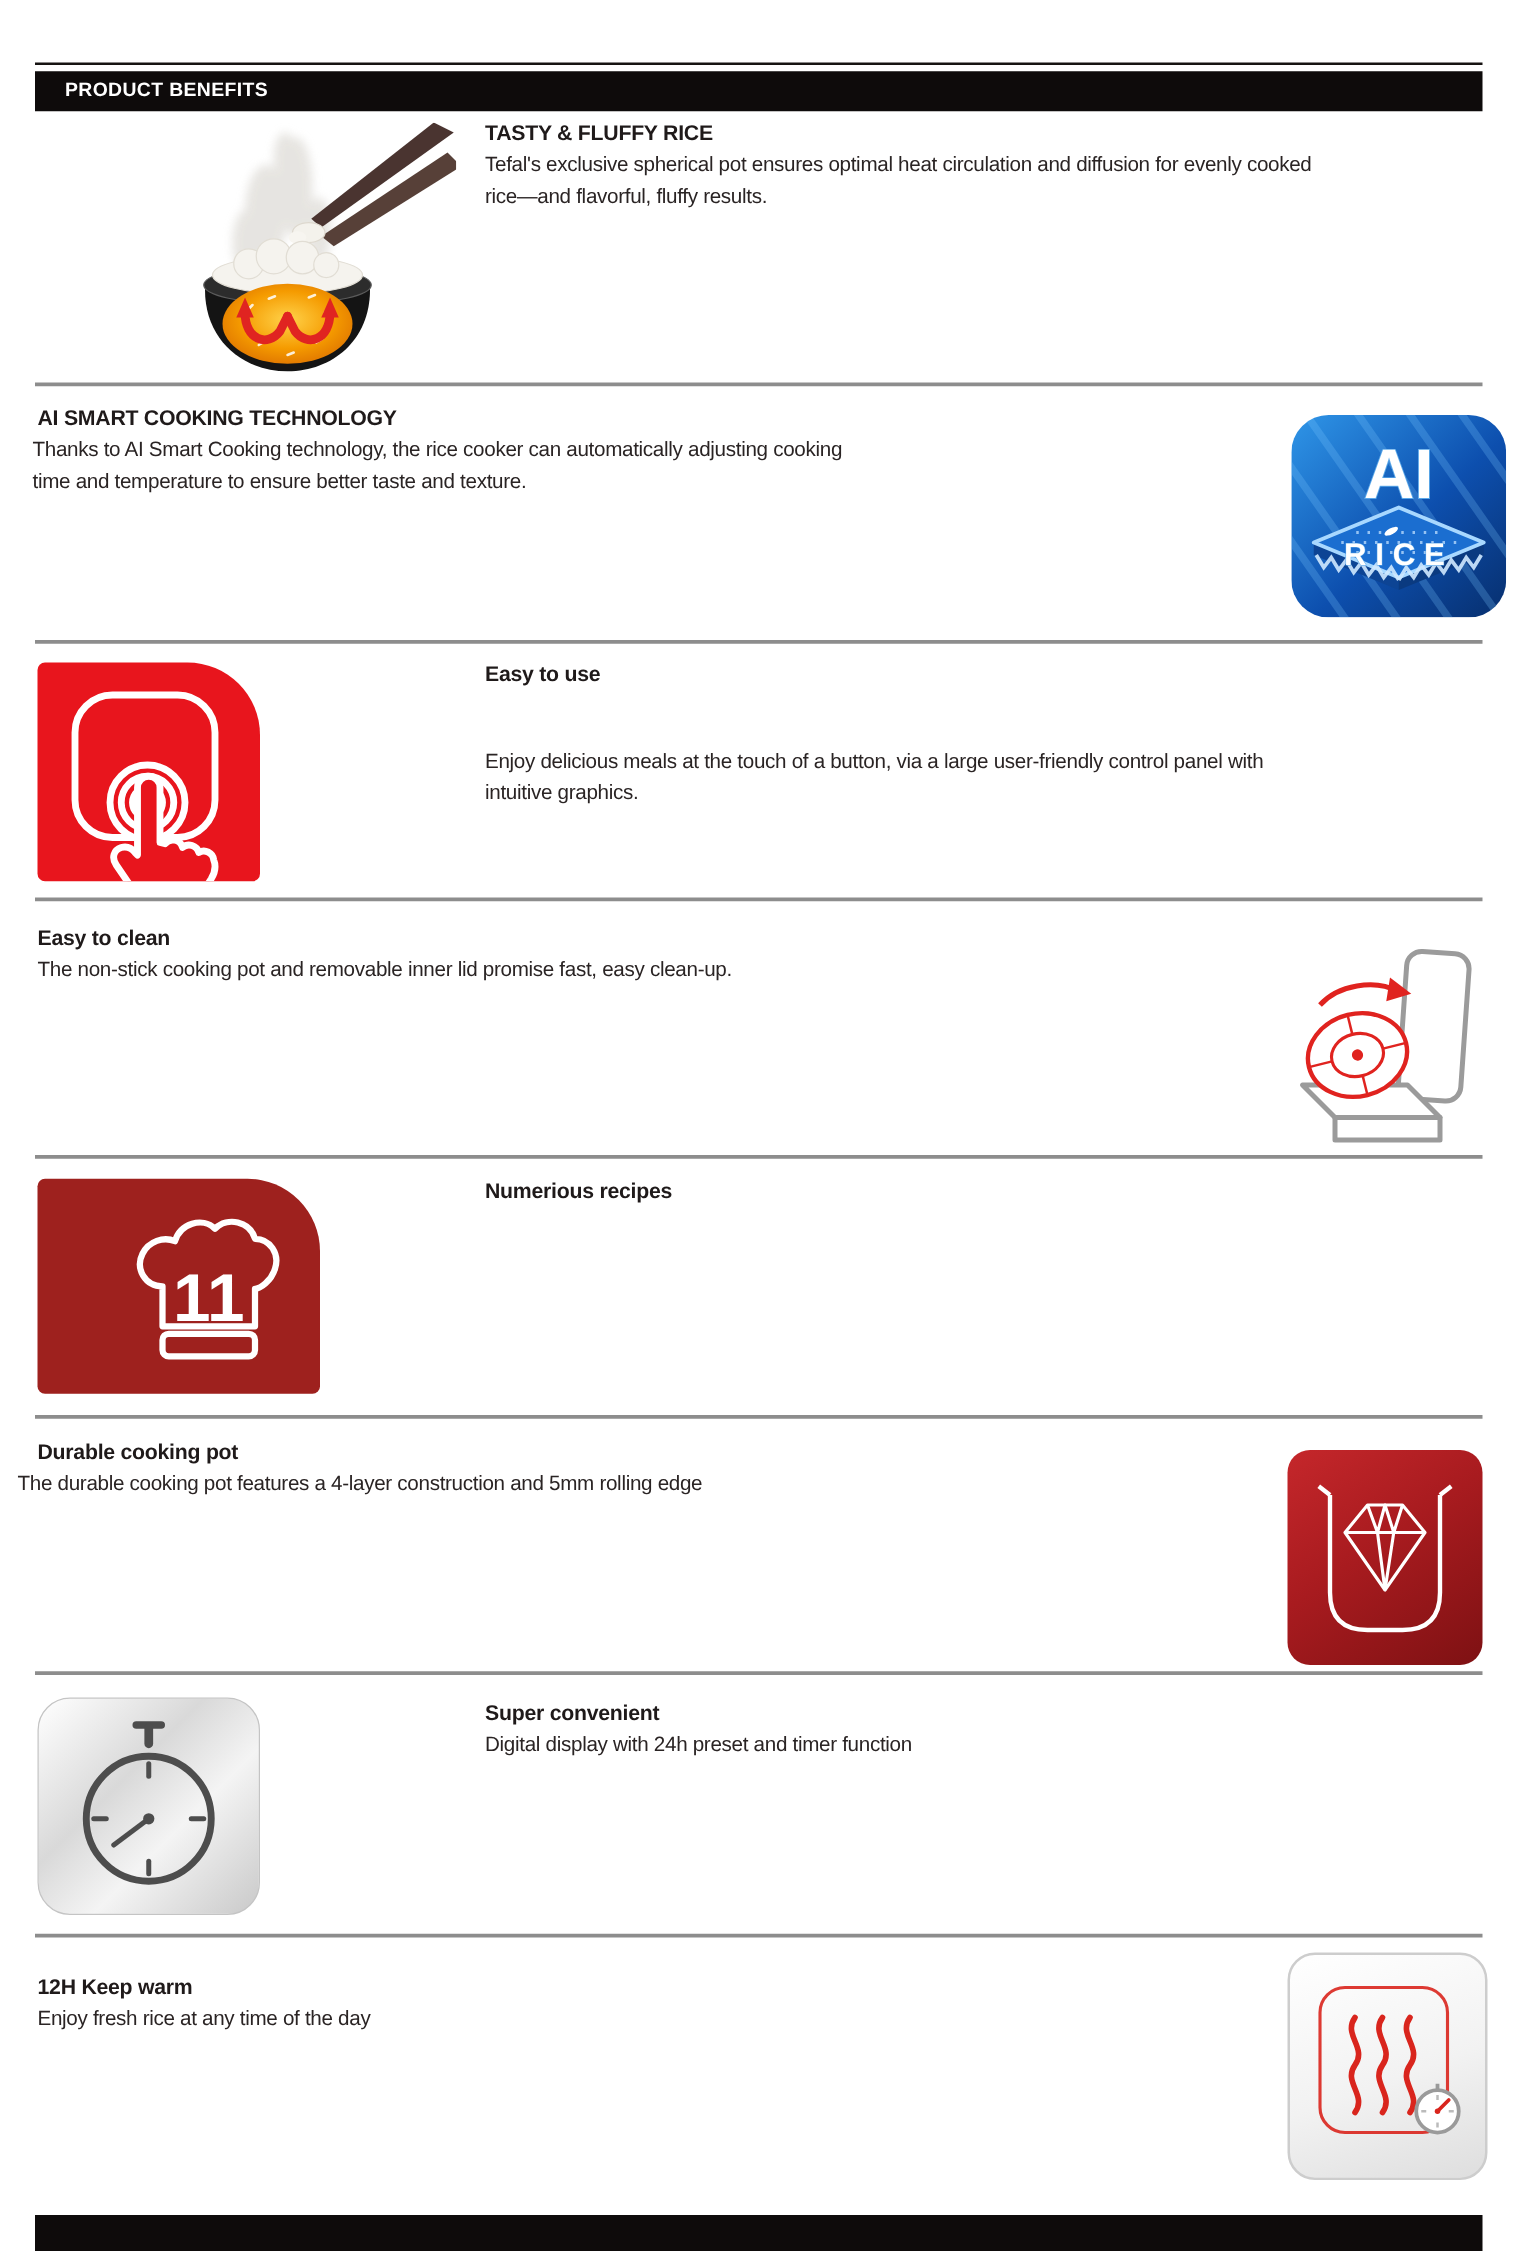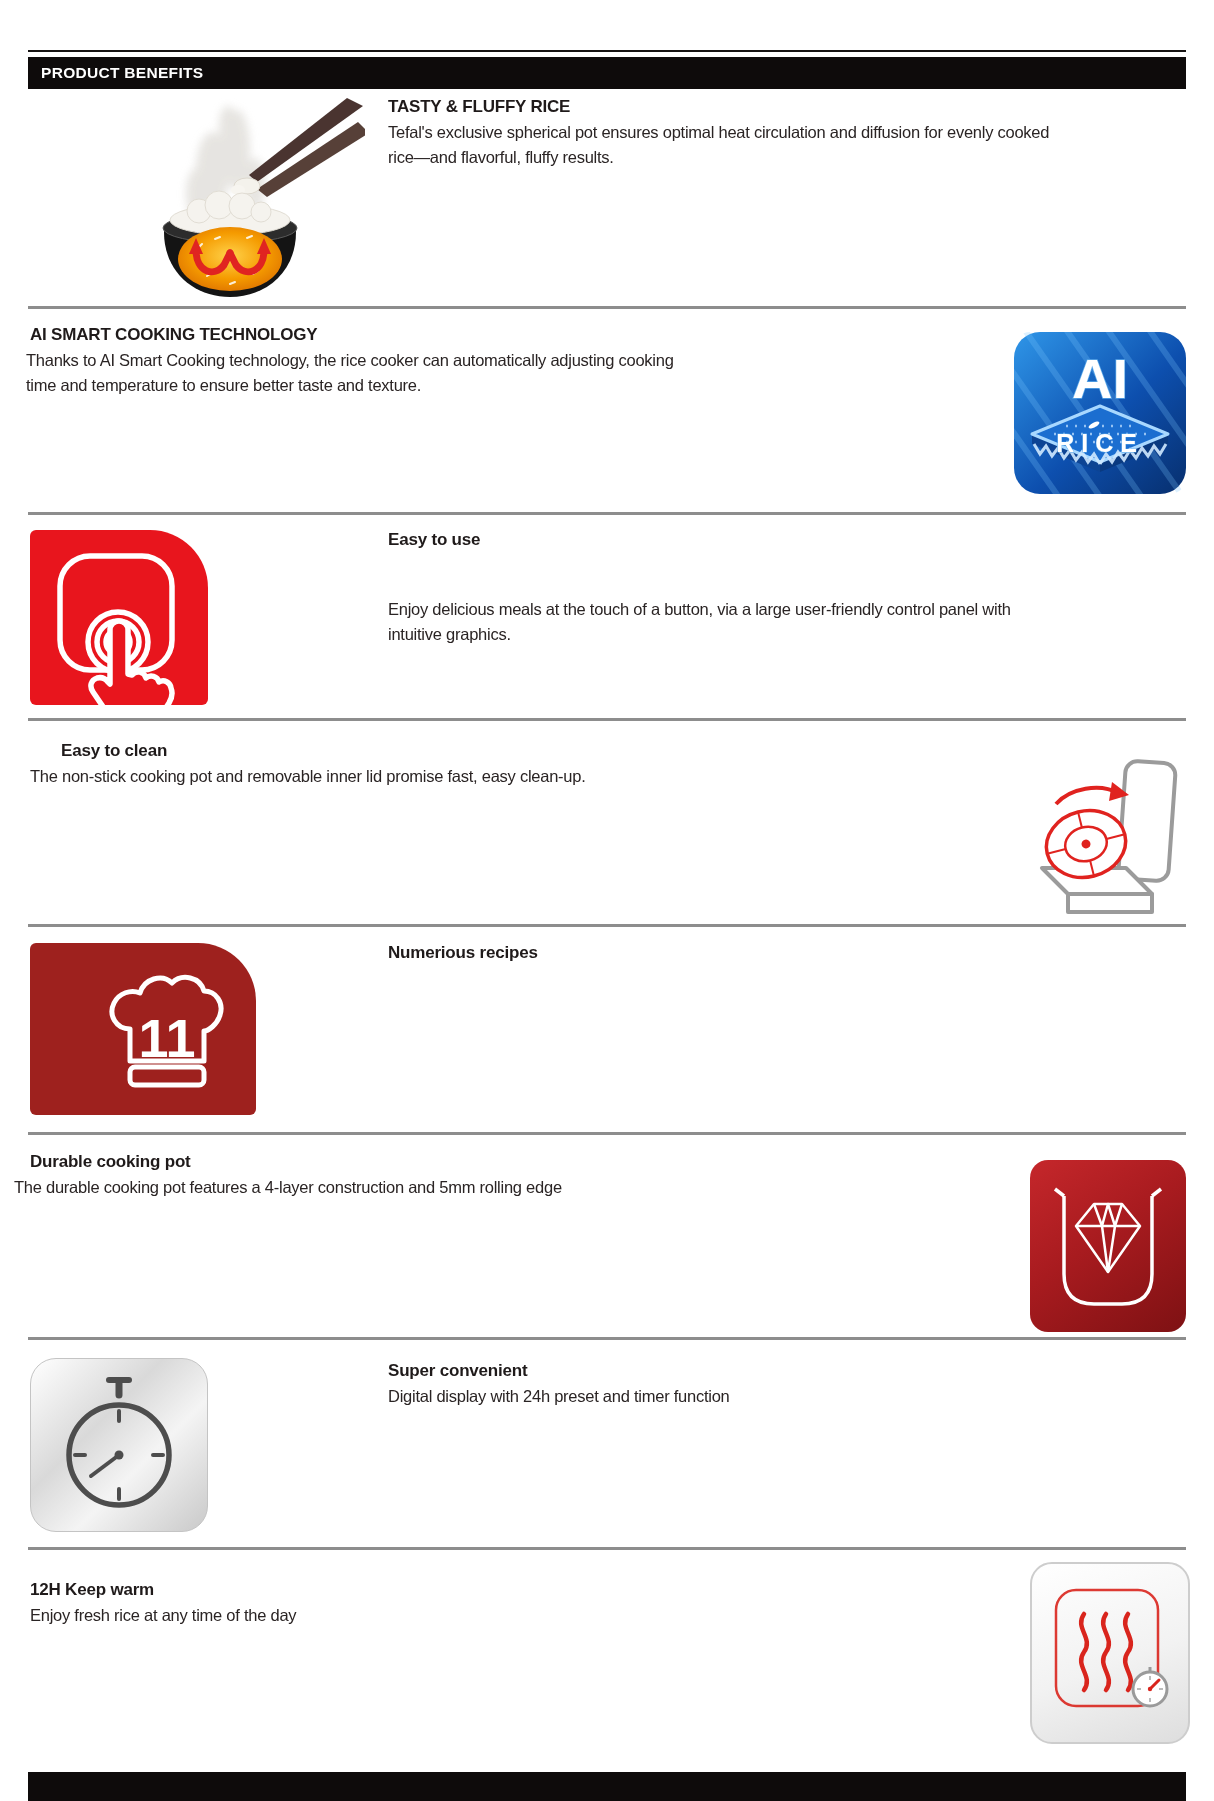--- a/index.html
+++ b/index.html
@@ -7,21 +7,21 @@
     position:relative;width:1214px;height:1801px;background:#ffffff;
     font-family:"Liberation Sans", sans-serif;color:#262020;overflow:hidden;
   }
   .abs{position:absolute;}
   .topline{left:28px;top:50px;width:1158px;height:2px;background:#161312;}
   .headerbar{
     left:28px;top:57px;width:1158px;height:32px;background:#0e0b0b;
     display:flex;align-items:center;
   }
   .headerbar .t{
-    color:#ffffff;font-weight:bold;font-size:15.5px;letter-spacing:.3px;padding-left:13px;
+    color:#ffffff;font-weight:bold;font-size:15.5px;letter-spacing:.3px;padding-left:24px;
   }
   .footerbar{left:28px;top:1772px;width:1158px;height:29px;background:#0e0b0b;}
   .divider{left:28px;width:1158px;height:3px;background:#8d8d8d;}
   .sec-title{
     font-weight:bold;font-size:17px;color:#1f1a1a;letter-spacing:-0.2px;line-height:24px;
   }
   .sec-body{
     font-size:16.5px;line-height:24.5px;color:#2a2424;letter-spacing:-0.25px;
     white-space:pre-line;width:820px;
   }
@@ -33,21 +33,21 @@
     border-radius:26px;border:1px solid #c4c4c4;
   }
   .warm-tile{
     background:linear-gradient(160deg,#ffffff 0%,#f2f2f2 55%,#dedede 100%);
     border-radius:22px;border:2px solid #cdcdcd;
   }
   .diamond-tile{
     background:linear-gradient(145deg,#c5272b 0%,#a81b1f 45%,#7e1113 100%);
     border-radius:18px;
   }
-  .ai-tile{border-radius:16px;overflow:hidden;}
+  .ai-tile{border-radius:30px;overflow:hidden;margin-left:19px;}
   svg{display:block;}
 </style>
 </head>
 <body>
 
 <div class="page">
 
   <div class="abs topline"></div>
 
   <div class="abs headerbar">
@@ -166,21 +166,21 @@
       </g>
       <path d="M80,100 a9,9 0 0 1 18,0 l0,44 l4,1 a8,8 0 0 1 14,3 a8,8 0 0 1 13,4 a8,8 0 0 1 12,6 c2,5 1,10 -2,15 l-7,11 c-4,7 -10,10 -19,10 l-16,0 c-8,0 -14,-3 -19,-10 l-15,-22 c-4,-6 -2,-12 4,-14 c4,-1 8,0 11,4 l2,2 z" fill="#e8151d" stroke="#ffffff" stroke-width="5.5" stroke-linejoin="round"></path>
     </svg>
   </div>
   <div class="abs sec-title" style="left:388px;top:528px;">Easy to use</div>
   <div class="abs sec-body" style="left:388px;top:553px;margin-top:44px;">Enjoy delicious meals at the touch of a button, via a large user-friendly control panel with
 intuitive graphics.</div>
 
   <div class="abs divider" style="top:718px;"></div>
 
-  <div class="abs sec-title" style="left:30px;top:739px;margin-left:31px;">Easy to clean</div>
+  <div class="abs sec-title" style="left:30px;top:739px;">Easy to clean</div>
   <div class="abs sec-body" style="left:30px;top:764px;">The non-stick cooking pot and removable inner lid promise fast, easy clean-up.</div>
   <div class="abs iconbox" style="left:1028px;top:752px;width:158px;height:170px;">
     <svg width="158" height="170" viewBox="0 0 158 170">
       <g stroke="#9b9b9b" stroke-width="4" fill="#ffffff" stroke-linejoin="round">
         <rect x="94" y="10" width="50" height="118" rx="12" transform="rotate(4 119 69)"></rect>
         <path d="M14,116 L98,116 L124,142 L40,142 Z"></path>
         <path d="M40,142 L124,142 L124,160 L40,160 Z"></path>
       </g>
       <g transform="rotate(-14 58 92)">
         <ellipse cx="58" cy="92" rx="40" ry="33" fill="#ffffff" stroke="#e0231f" stroke-width="3.5"></ellipse>

